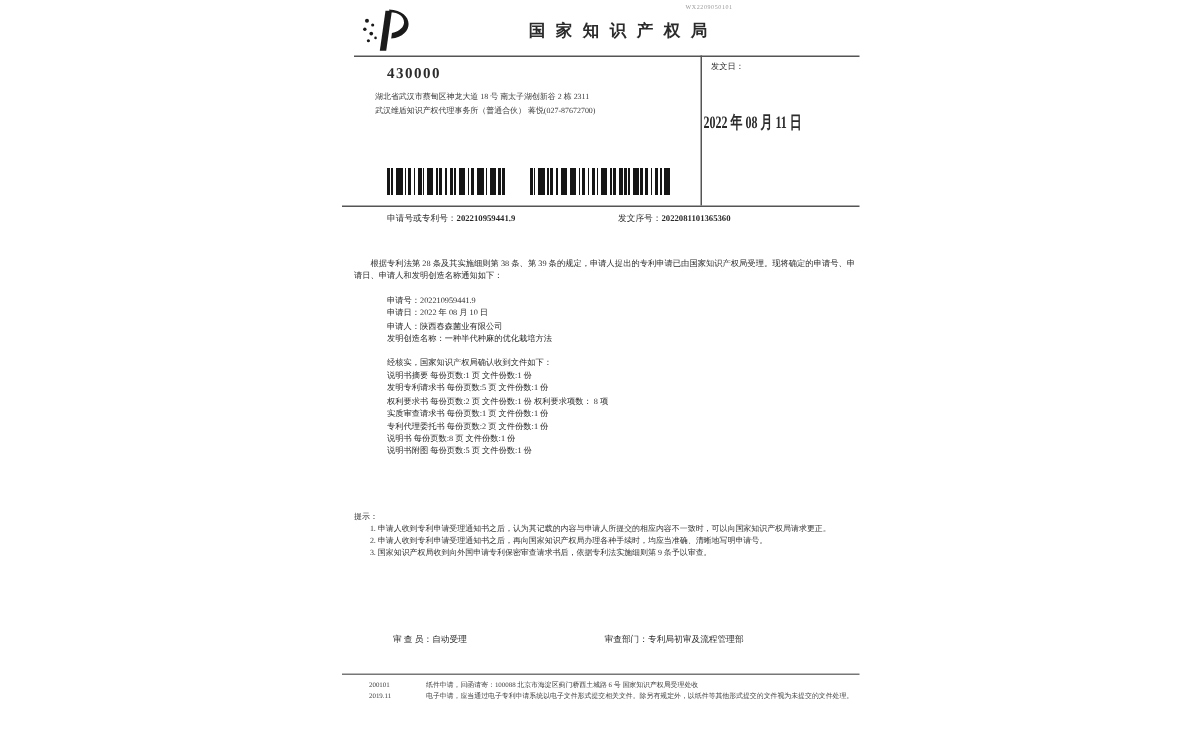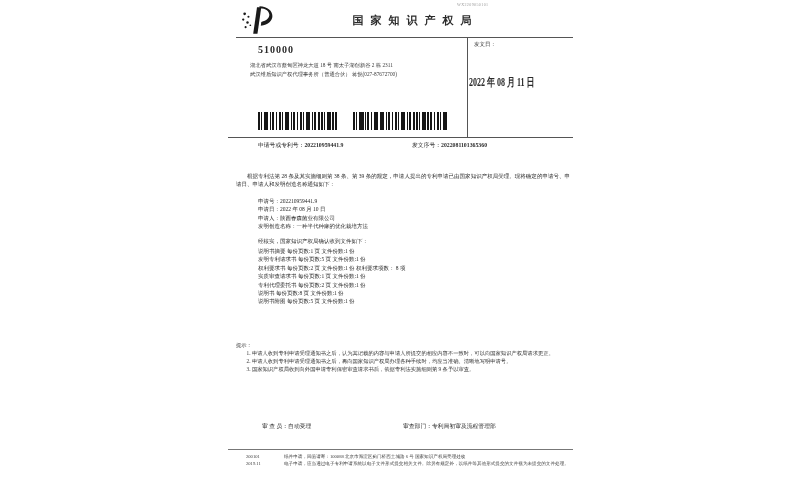--- a/index.html
+++ b/index.html
@@ -78,21 +78,21 @@
       <circle cx="5.5" cy="15" r="1.2" fill="#1a1a1a"></circle>
       <circle cx="10" cy="18" r="1.3" fill="#1a1a1a"></circle>
       <circle cx="8" cy="23" r="1.1" fill="#1a1a1a"></circle>
       <circle cx="13" cy="21" r="0.9" fill="#1a1a1a"></circle>
     </svg>
     <div class="authority">国家知识产权局</div>
     <div class="doc-code">WX2209050101</div>
     <div class="header-rule"></div>
     <div class="v-divider"></div>
 
-    <div class="postal">510000</div>
+    <div class="postal">430000</div>
     <div class="address">
       <div>湖北省武汉市蔡甸区神龙大道 18 号 南太子湖创新谷 2 栋 2311</div>
       <div>武汉维盾知识产权代理事务所（普通合伙） 蒋悦(027-87672700)</div>
     </div>
 
     <div class="dispatch-label">发文日：</div>
     <div class="dispatch-date">2022 年 08 月 11 日</div>
 
     <div class="barcode b1"></div>
     <div class="barcode b2"></div>

